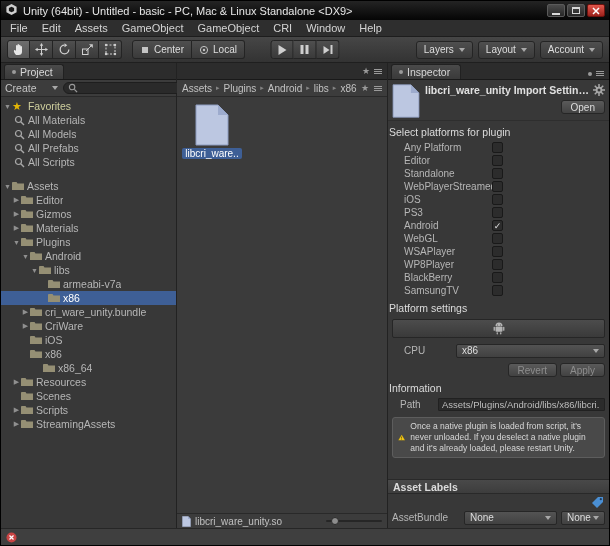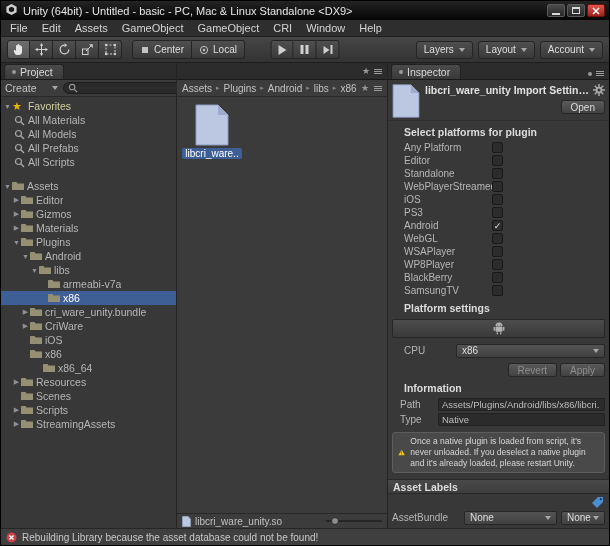--- a/index.html
+++ b/index.html
@@ -84,21 +84,21 @@
 
   
   .insp { flex:1; display:flex; flex-direction:column; min-height:0; overflow:hidden; }
   .insp-header { padding:4px 4px 2px; display:flex; gap:5px; border-bottom:1px solid #2e2e2e; }
   .htcol { flex:1; min-width:0; }
   .htitle { display:flex; align-items:center; gap:3px; }
   .htitle .t { flex:1; min-width:0; font-weight:bold; font-size:10.5px; color:#e0e0e0; white-space:nowrap; overflow:hidden; text-overflow:ellipsis; }
   .open-row { display:flex; justify-content:flex-end; margin-top:4px; }
   .btn { background:linear-gradient(#5a5a5a,#424242); border:1px solid #262626; border-radius:3px; color:#ddd; font-size:10px; height:14px; padding:0 9px; display:flex; align-items:center; }
   .btn.disabled { color:#8d8d8d; }
-  .sec { font-weight:bold; color:#dcdcdc; font-size:10.5px; margin:5px 0 3px 16px; }
+  .sec { font-weight:normal; color:#dcdcdc; font-size:10.5px; margin:5px 0 3px 1px; }
   .prow { height:13px; display:flex; align-items:center; padding-left:16px; }
   .plabel { width:88px; flex:0 0 auto; font-size:10px; color:#b6b6b6; white-space:nowrap; }
   .checkbox { width:11px; height:11px; background:#2c2c2c; border:1px solid #191919; border-radius:2px; display:flex; align-items:center; justify-content:center; font-size:9px; color:#e0e0e0; }
   .prow.checked .checkbox::before { content:"\2713"; }
   .ptabbar { margin:2px 4px; height:19px; flex:0 0 auto; background:linear-gradient(#4c4c4c,#3a3a3a); border:1px solid #262626; border-radius:2px; display:flex; align-items:center; justify-content:center; }
   .cpurow { display:flex; align-items:center; gap:4px; margin:3px 4px 0 16px; height:15px; }
   .cpulabel { width:48px; flex:0 0 auto; font-size:10px; color:#b6b6b6; }
   .dropdown { flex:1; min-width:0; height:14px; background:linear-gradient(#535353,#414141); border:1px solid #262626; border-radius:2px; display:flex; align-items:center; padding:0 5px; font-size:10px; color:#dedede; }
   .dropdown .caret { margin-left:auto; }
   .btnrow { display:flex; justify-content:flex-end; gap:3px; margin:5px 4px 0; }
@@ -602,24 +602,20 @@
         <div class="btnrow">
           <span class="btn disabled">Revert</span>
           <span class="btn disabled">Apply</span>
         </div>
 
         <div class="sec">Information</div>
         <div class="irow">
           <span class="ilabel">Path</span>
           <span class="ivalue">Assets/Plugins/Android/libs/x86/libcri.</span>
         </div>
-        <div class="irow">
-          <span class="ilabel">Type</span>
-          <span class="ivalue">Native</span>
-        </div>
 
         <div class="warnbox">
           <svg width="20" height="17" viewBox="0 0 20 17">
               <path d="M10 1 L19 16 H1 Z" fill="#f2c718" stroke="#8a7208" stroke-width="0.5"></path>
               <rect x="9.1" y="6" width="1.8" height="5" fill="#4a3c00"></rect>
               <rect x="9.1" y="12.2" width="1.8" height="1.8" fill="#4a3c00"></rect>
             </svg>
           <span class="warn-text">Once a native plugin is loaded from script, it's never unloaded. If you deselect a native plugin and it's already loaded, please restart Unity.</span>
         </div>
 
@@ -648,16 +644,15 @@
 
       </div>
     </div>
   </div>
 
   <div class="statusbar">
     <svg width="11" height="11" viewBox="0 0 11 11">
         <circle cx="5.5" cy="5.5" r="5" fill="#c94444"></circle>
         <path d="M3.5 3.5 L7.5 7.5 M7.5 3.5 L3.5 7.5" stroke="#fff" stroke-width="1.3"></path>
       </svg>
-    <span class="status-text">Rebuilding Library because the asset database could not be found!</span>
   </div>
 
 </div>
 
 </body></html>

